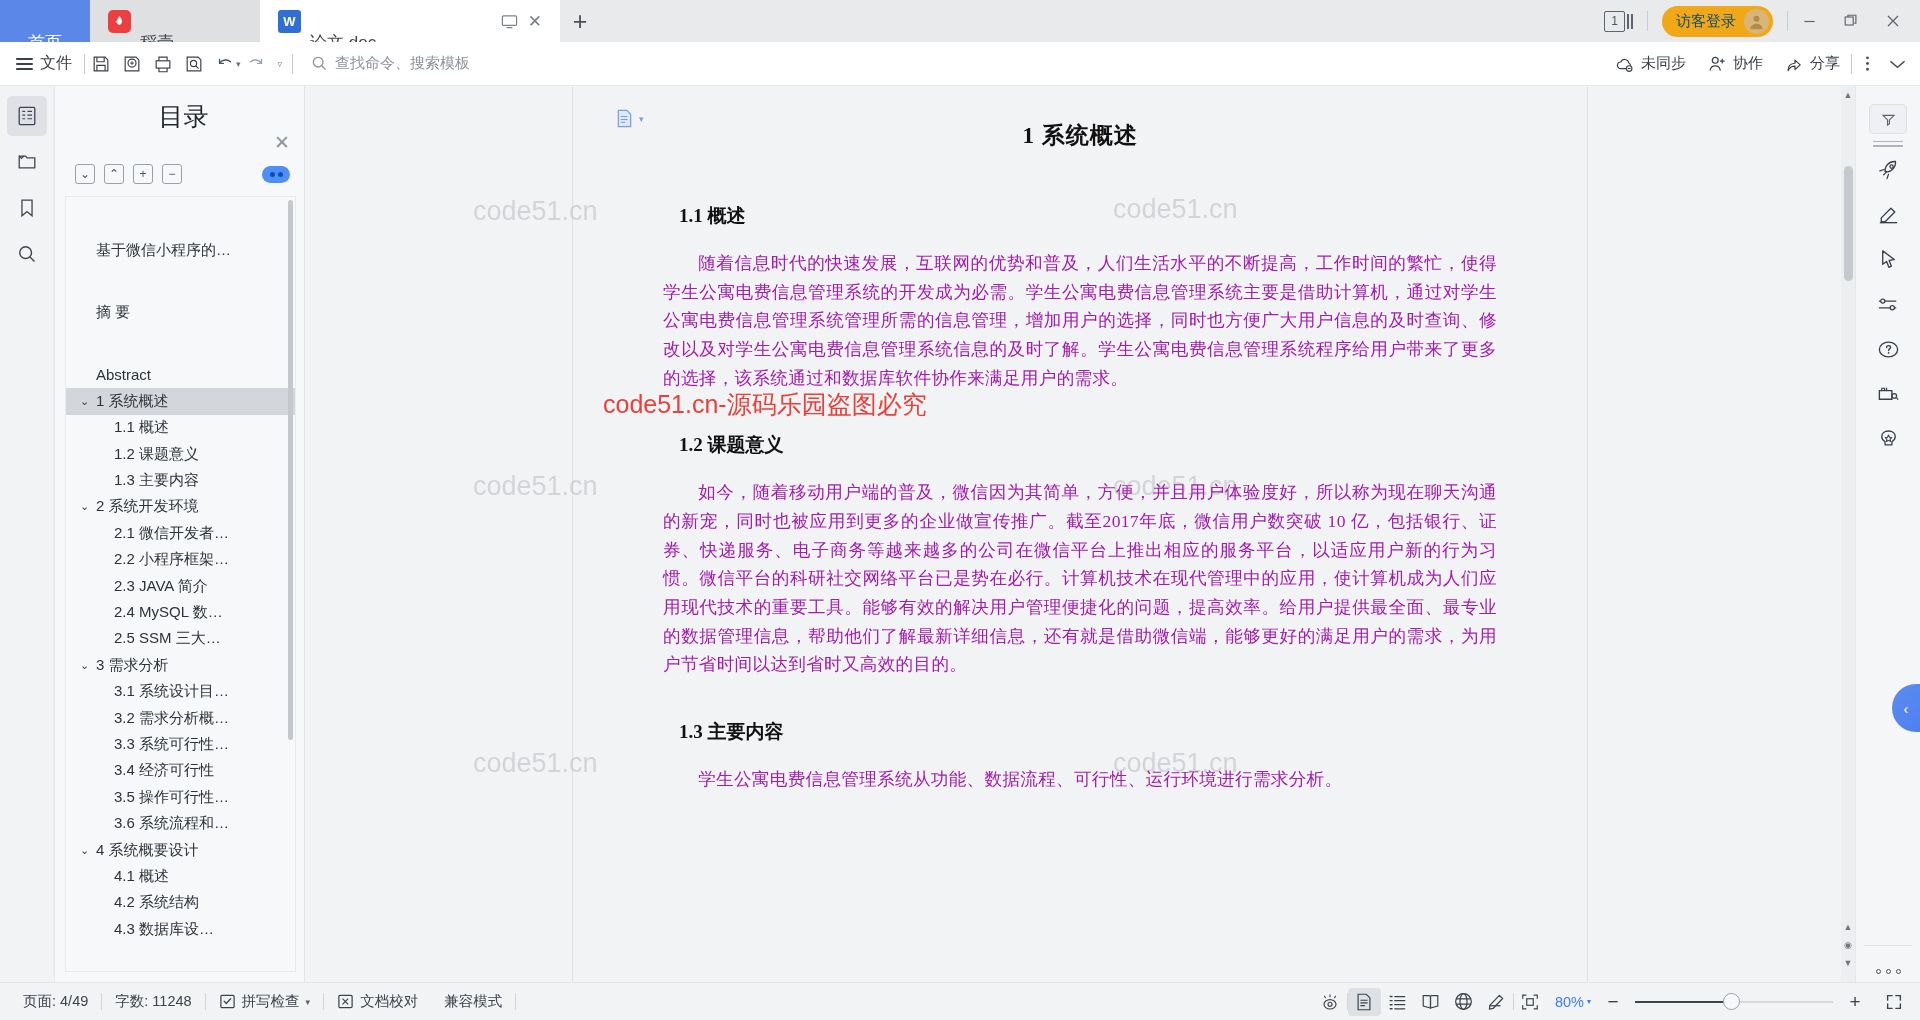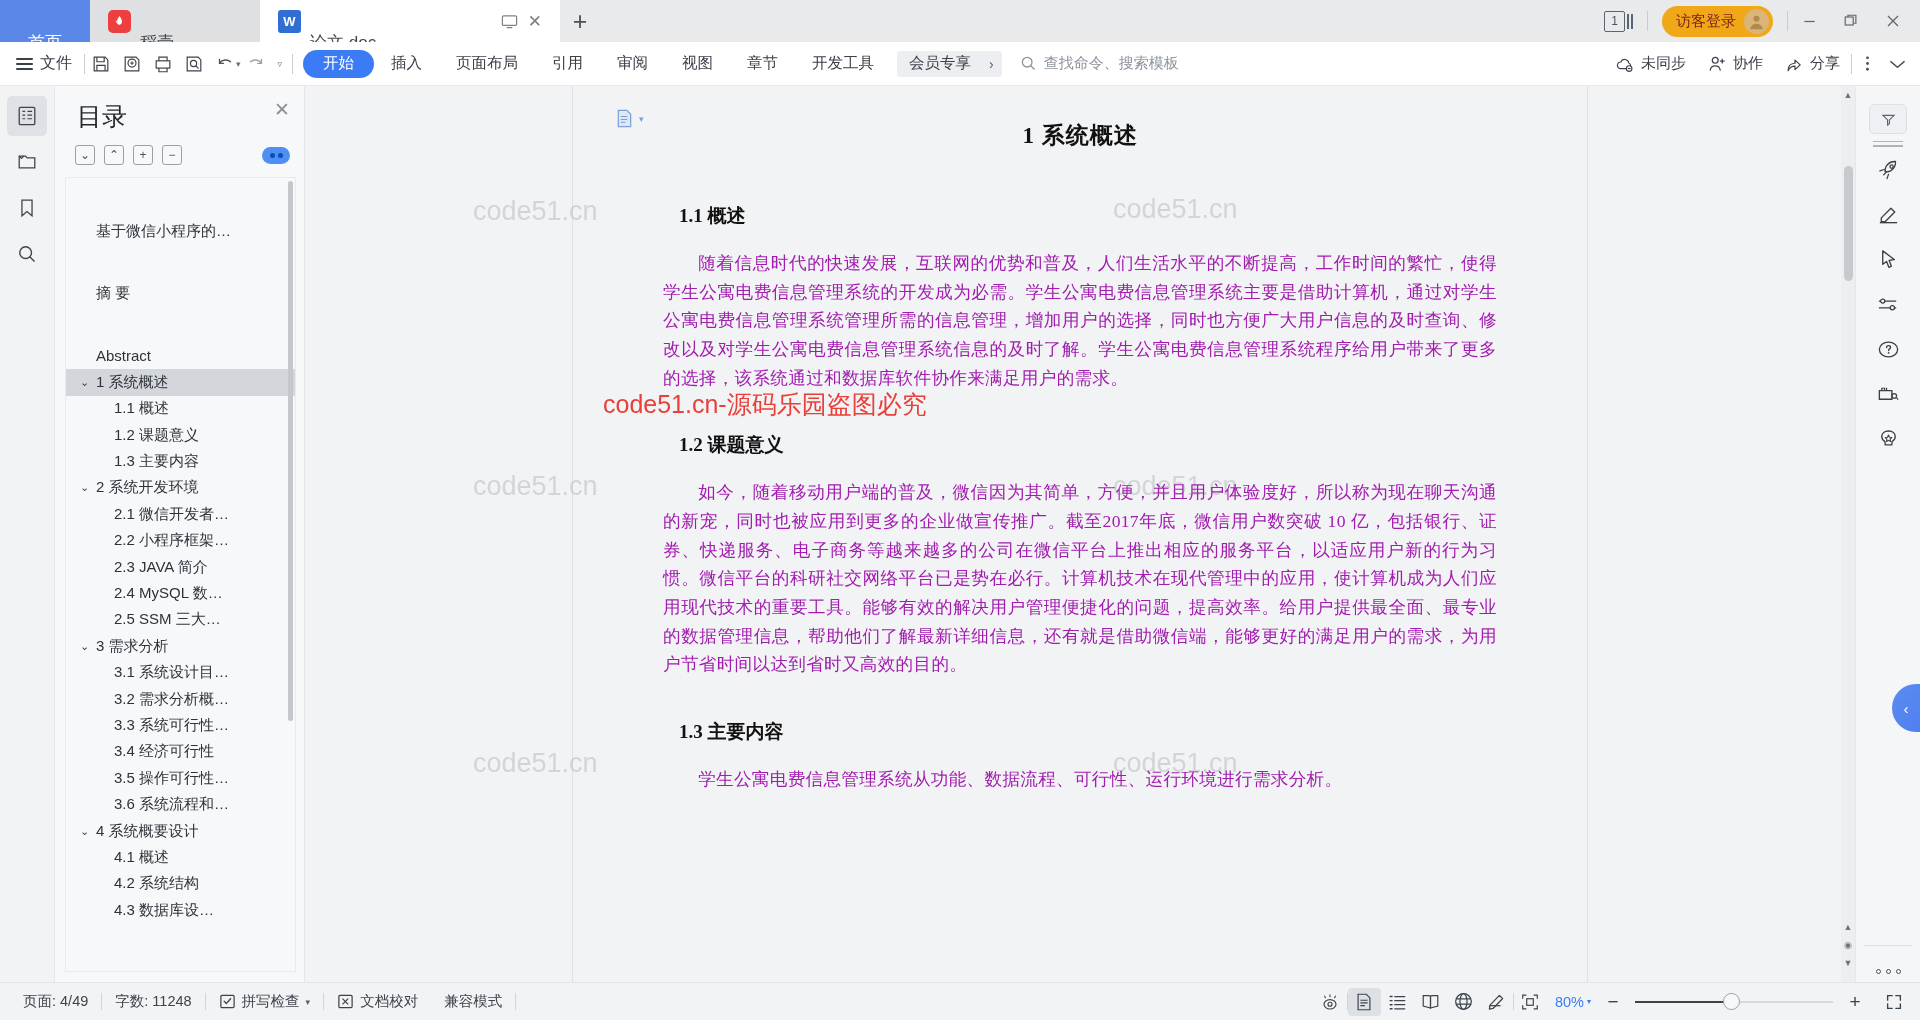--- a/index.html
+++ b/index.html
@@ -47,21 +47,21 @@
     padding: 0 14px;
   }
   .pagecount .box {
     width: 21px; height: 21px; border: 1.4px solid #5a6472; border-radius: 2px;
     display: flex; align-items: center; justify-content: center; font-size: 12px;
   }
   .pagecount .bars { display: flex; gap: 2px; align-items: center; }
   .pagecount .bars i { display: block; width: 2px; height: 15px; background: #5a6472; }
   .vdivider { width: 1px; height: 20px; background: #c9ccd1; }
   .login-btn {
-    display: flex; align-items: center; gap: 8px; background: #f0a818; color: #7f1d1d;
+    display: flex; align-items: center; gap: 8px; background: #f0a818; color: #0c4a6e;
     border-radius: 16px; height: 31px; padding: 0 4px 0 14px; margin: 0 14px;
     font-size: 15px; cursor: pointer;
   }
   .login-avatar {
     width: 25px; height: 25px; border-radius: 50%; background: #d9b57a;
     display: flex; align-items: center; justify-content: center;
   }
   .wctrl { width: 42px; height: 42px; display: flex; align-items: center; justify-content: center; color: #60646b; cursor: pointer; }
 
   
@@ -94,21 +94,21 @@
   
   .rail {
     width: 55px; flex: 0 0 55px; background: #f2f3f5; display: flex; flex-direction: column;
     align-items: center; padding-top: 10px; gap: 6px; border-right: 1px solid #e6e7ea;
   }
   .rail-btn { width: 40px; height: 40px; border-radius: 5px; display: flex; align-items: center; justify-content: center; color: #3f444c; cursor: pointer; }
   .rail-btn.active { background: #dfe1e6; }
 
   
   .toc { width: 250px; flex: 0 0 250px; background: #f7f8fa; display: flex; flex-direction: column; padding: 0; border-right: 1px solid #e3e5e8; }
-  .toc-head { display: flex; align-items: flex-start; padding: 14px 14px 4px 22px; }
+  .toc-head { display: flex; align-items: center; padding: 14px 14px 4px 22px; flex-direction: column; }
   .toc-title { font-size: 25px; color: #22262c; font-weight: 500; }
   .toc-close { margin-left: auto; font-size: 19px; color: #8d939c; cursor: pointer; line-height: 1; }
   .toc-tools { display: flex; align-items: center; gap: 9px; padding: 8px 14px 8px 20px; }
   .toc-sq { width: 20px; height: 20px; border: 1.3px solid #9aa0a8; border-radius: 3px; display: flex; align-items: center; justify-content: center; font-size: 12px; color: #4e545c; cursor: pointer; }
   .toc-pill { margin-left: auto; width: 28px; height: 17px; border-radius: 9px; background: #4f8ef5; display: flex; align-items: center; justify-content: center; gap: 3px; cursor: pointer; }
   .toc-pill i { width: 5px; height: 5px; border-radius: 50%; background: #0b4fb5; display: block; }
   .toc-listwrap { flex: 1; margin: 4px 8px 10px 10px; background: #f7f8fa; border: 1px solid #e8eaec; position: relative; overflow: hidden; }
   .toc-list { position: absolute; inset: 0; overflow: hidden; padding: 4px 0; }
   .toc-item {
     display: flex; align-items: center; font-size: 15px; color: #2e333a; height: 26.4px;
@@ -311,34 +311,20 @@
     </div>
     <span class="caret">▾</span>
     <div class="qtool">
       <svg width="20" height="20" viewBox="0 0 22 22">
           <path d="M17 10c-3-4-9-4.5-12-1.5M17 6v4.3h-4.3" stroke="#9aa2ad" stroke-width="1.5" fill="none" stroke-linecap="round"></path>
         </svg>
     </div>
     <span class="caret" style="margin-left:6px">▿</span>
     <div class="vdivider" style="margin-left:10px"></div>
 
-    <div class="ribbon-tabs">
-      <div class="rtab active">开始</div>
-      <div class="rtab">插入</div>
-      <div class="rtab">页面布局</div>
-      <div class="rtab">引用</div>
-      <div class="rtab">审阅</div>
-      <div class="rtab">视图</div>
-      <div class="rtab">章节</div>
-      <div class="rtab">开发工具</div>
-      <div class="vip-tab">
-        <span class="vip-label">会员专享</span>
-        <span class="vip-arrow">›</span>
-      </div>
-    </div>
 
     <div class="ribbon-search">
       <span>
         <svg width="17" height="17" viewBox="0 0 18 18">
             <circle cx="7.6" cy="7.6" r="5.1" stroke="#8d939c" stroke-width="1.4" fill="none"></circle>
             <path d="M11.4 11.4l4 4" stroke="#8d939c" stroke-width="1.4"></path>
           </svg>
       </span>
       <span>查找命令、搜索模板</span>
     </div>

